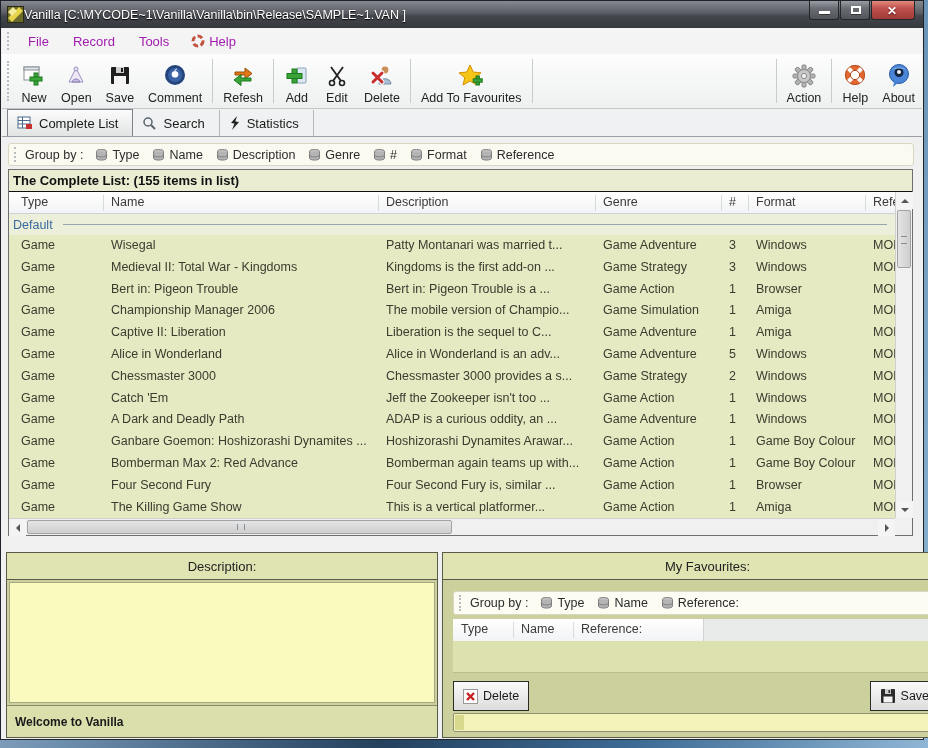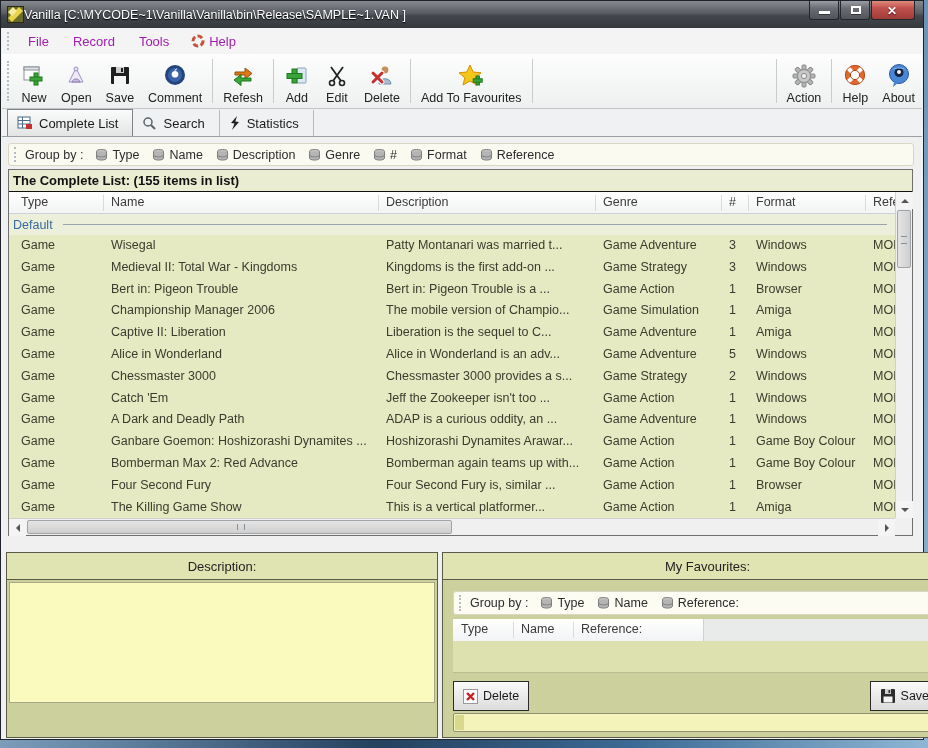--- a/index.html
+++ b/index.html
@@ -595,20 +595,23 @@
       </div>
       <div class="sb-corner"></div>
     </div>
   </div>
 
   <div class="bpanel left">
     <div class="bp-header">
       <span>Description:</span>
     </div>
     <div class="desc-body"></div>
+    <div class="statusbar">
+      <span>Welcome to Vanilla</span>
+    </div>
   </div>
 
   <div class="bpanel right">
     <div class="bp-header">
       <span>My Favourites:</span>
     </div>
 
     <div class="fav-groupbar">
       <div class="grip"></div>
       <span class="gb-label">Group by :</span>

